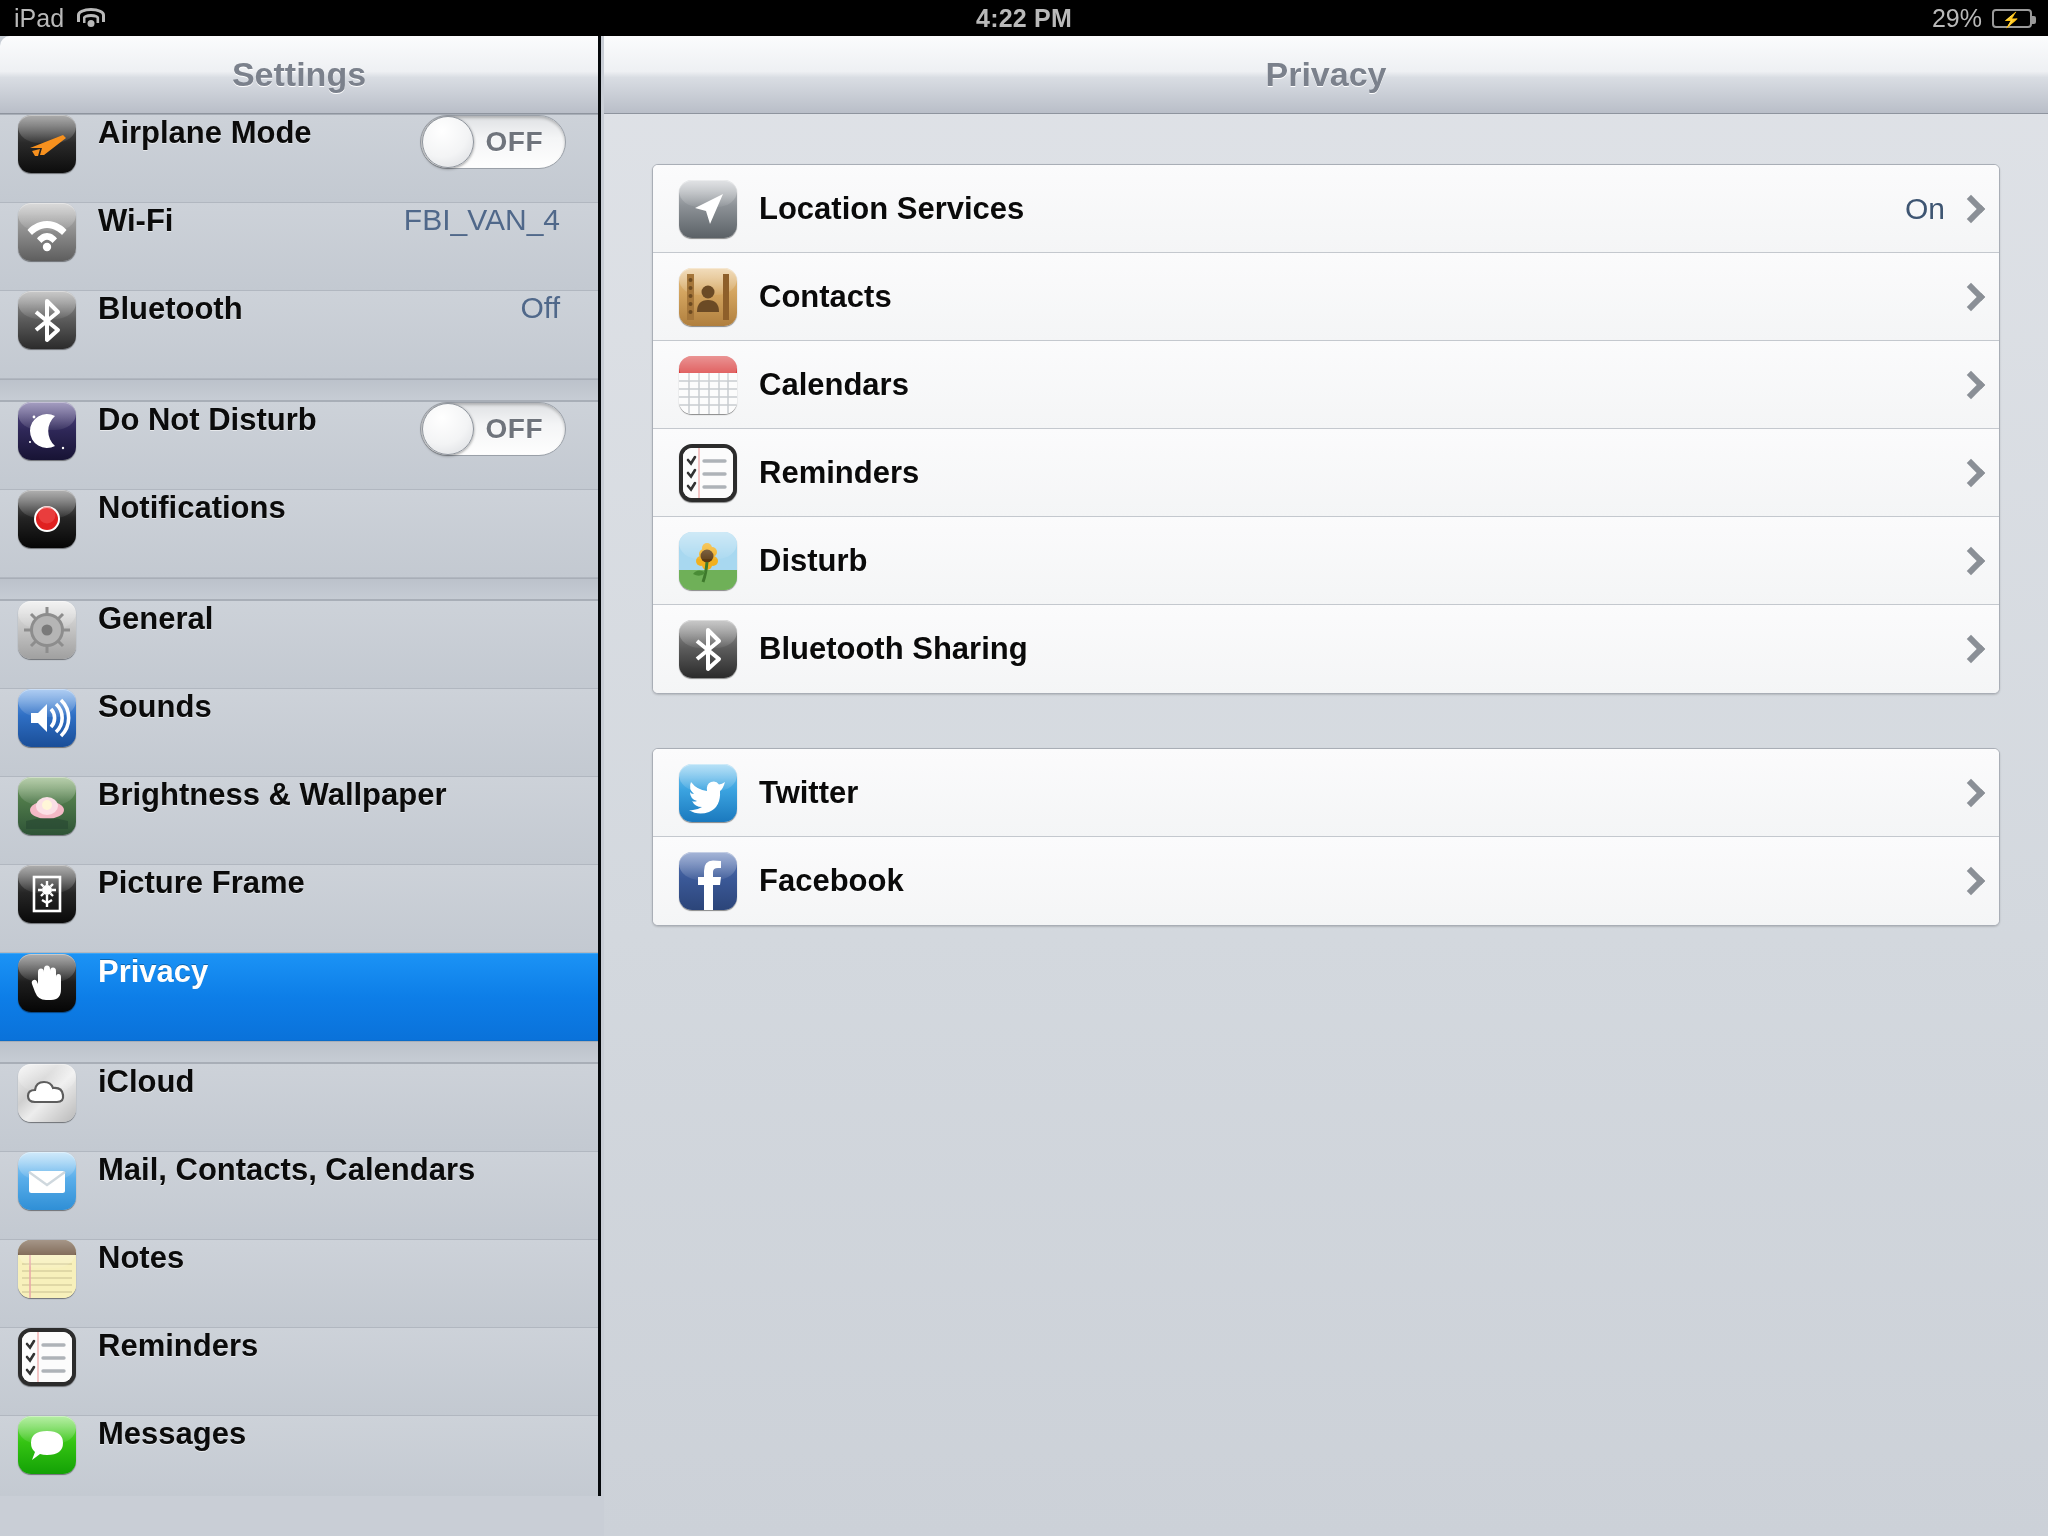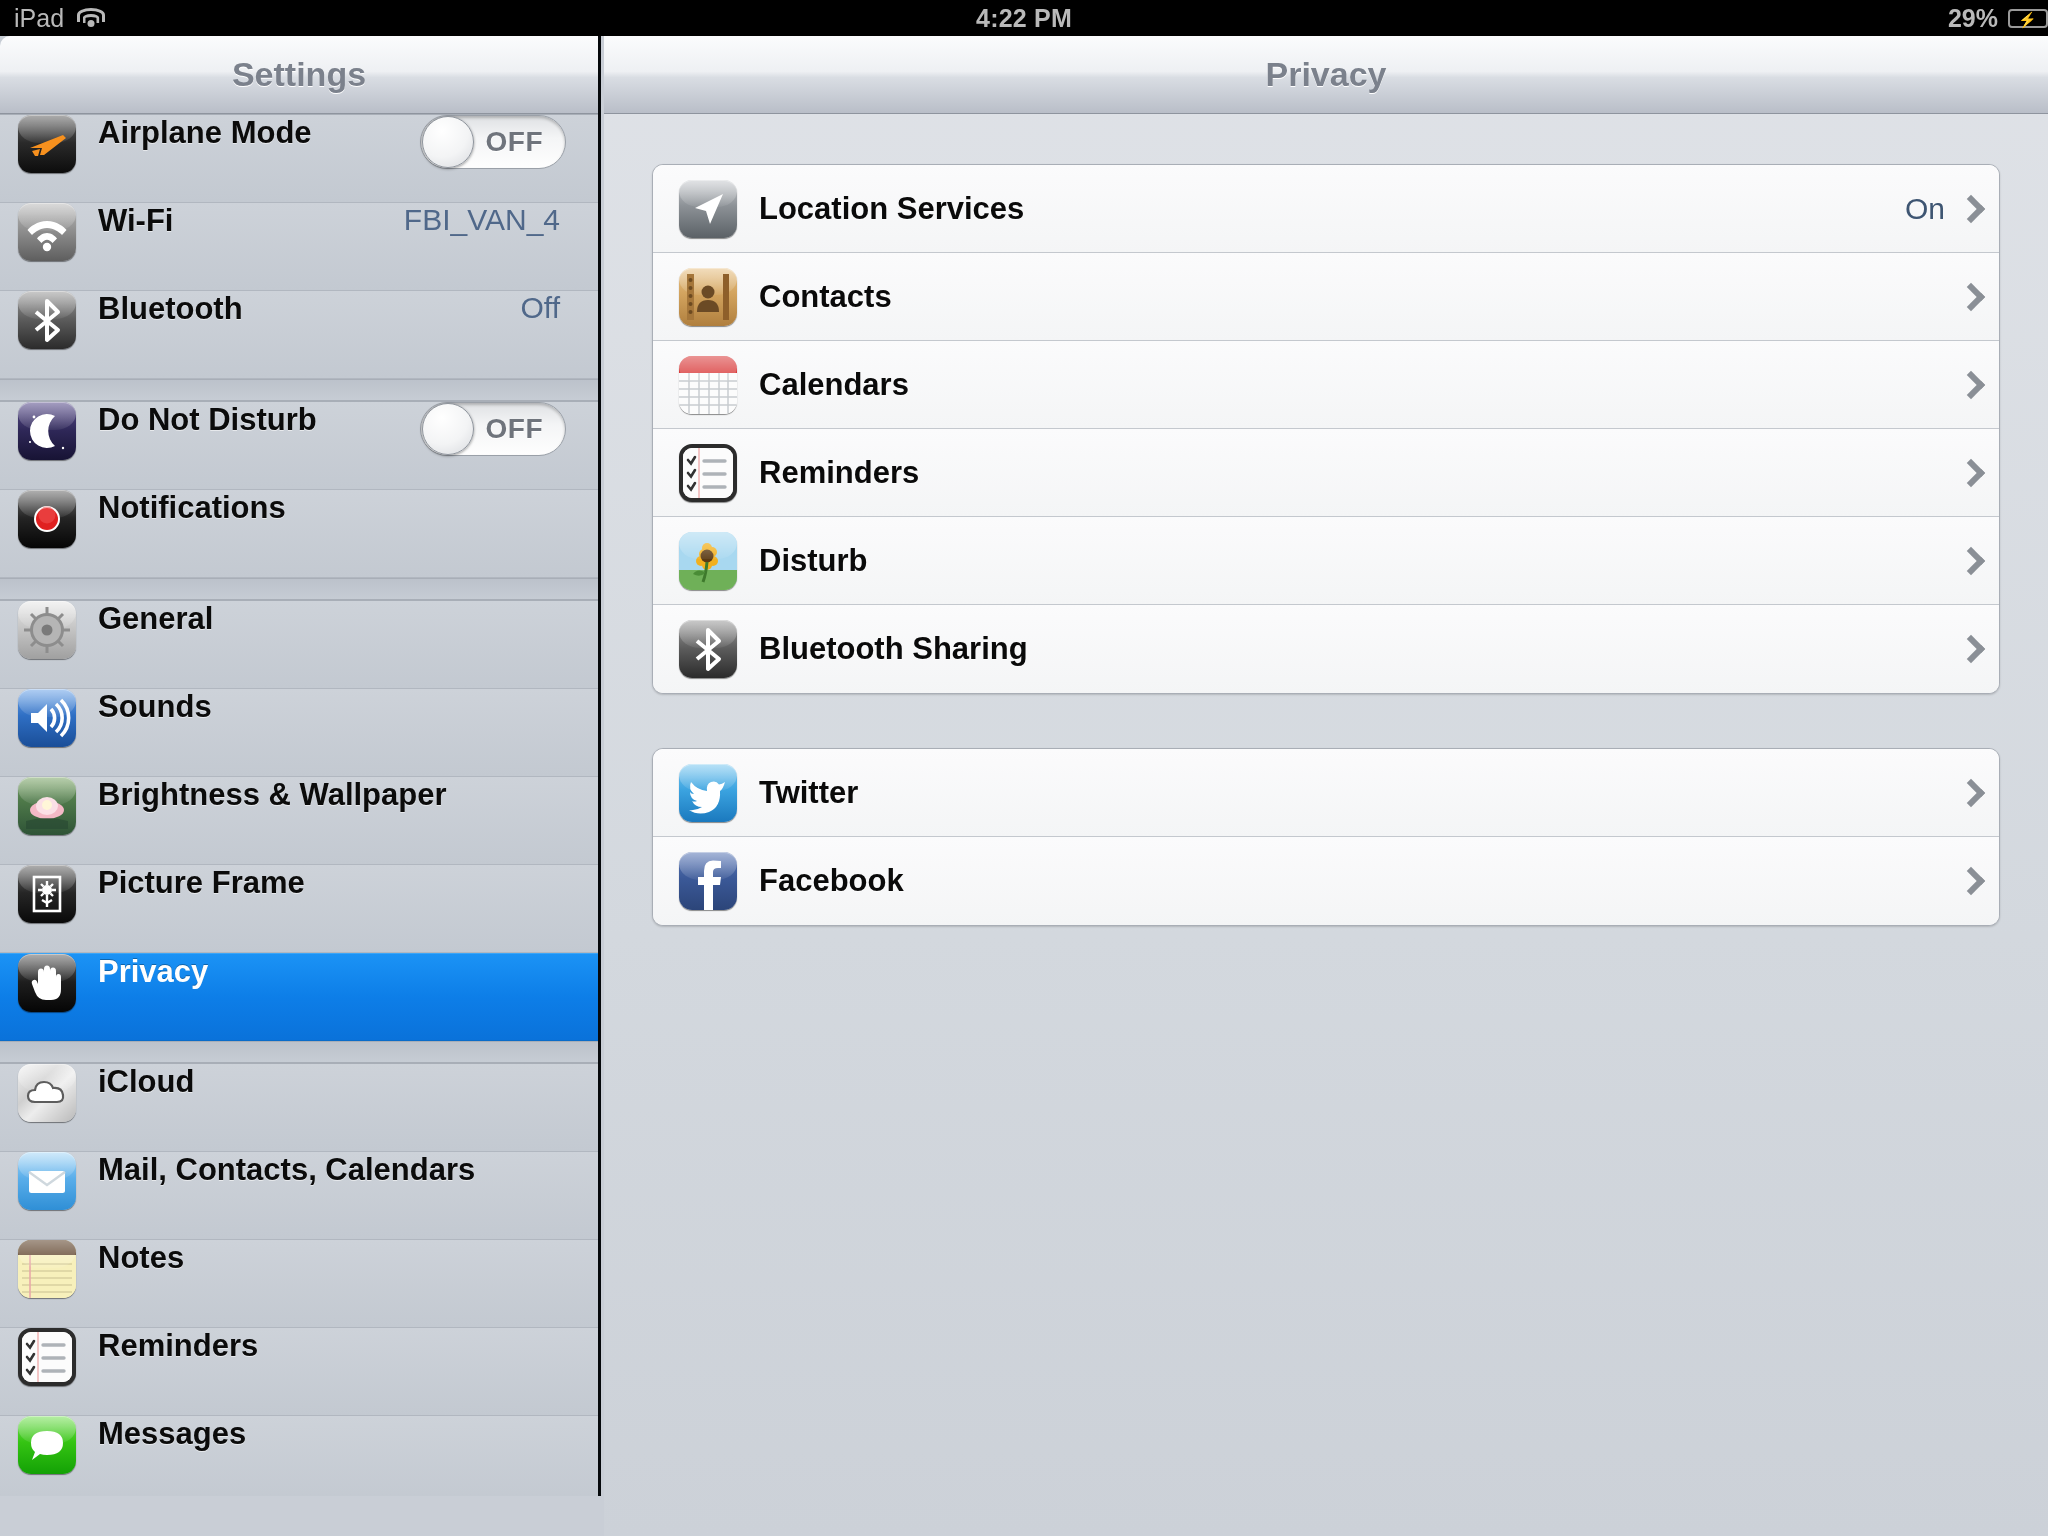--- a/index.html
+++ b/index.html
@@ -12,21 +12,21 @@
 
   
   .statusbar{
     position:absolute; top:0; left:0; width:2048px; height:36px;
     background:#000; color:#b9b9b9;
     display:flex; align-items:center; font-size:25px;
   }
   .sb-left{ display:flex; align-items:center; gap:12px; padding-left:14px; width:33%;}
   .sb-center{ width:34%; text-align:center; font-weight:600; letter-spacing:.2px; }
   .sb-right{ width:33%; display:flex; align-items:center; justify-content:flex-end;
-             gap:10px; font-weight:700;}
+             gap:10px; padding-right:16px; font-weight:400;}
   .wifi-glyph{ display:inline-block; width:30px; height:22px; position:relative; }
   .wifi-glyph i{ position:absolute; left:50%; transform:translateX(-50%);
                  border:3px solid #b9b9b9; border-bottom:none; border-radius:50% 50% 0 0;
                  background:transparent; }
   .wifi-glyph i.a{ width:28px; height:14px; top:1px; }
   .wifi-glyph i.b{ width:17px; height:9px;  top:7px; }
   .wifi-glyph i.c{ width:7px;  height:7px;  top:13px; border-radius:50%;
                    border:none; background:#b9b9b9; }
   .batt{ width:40px; height:19px; border:2px solid #9a9a9a; border-radius:4px;
          position:relative; }
@@ -115,21 +115,21 @@
   }
   .toggle .knob{
     position:absolute; left:1px; top:0px; width:52px; height:52px; border-radius:50%;
     background:radial-gradient(circle at 38% 28%, #ffffff 0%, #f3f4f5 55%, #d8dade 100%);
     border:1px solid #8e949c;
     box-shadow:0 1px 3px rgba(0,0,0,.4);
   }
 
   
   .rgroup{
-    margin:0 48px; border-radius:11px; overflow:hidden;
+    margin:0 48px; border-radius:6px; overflow:hidden;
     border:1px solid #a9aeb6;
     box-shadow:0 1px 2px rgba(0,0,0,.16), inset 0 1px 0 rgba(255,255,255,.9);
     background:#f7f8f9;
   }
   .rgroup.first{ margin-top:50px; }
   .rgroup.second{ margin-top:54px; }
   .rrow{
     height:88px; display:flex; align-items:center; padding:0 22px 0 26px;
     border-bottom:1px solid #c4c8ce;
     background:linear-gradient(180deg,#fbfbfc 0%, #f4f5f6 100%);

